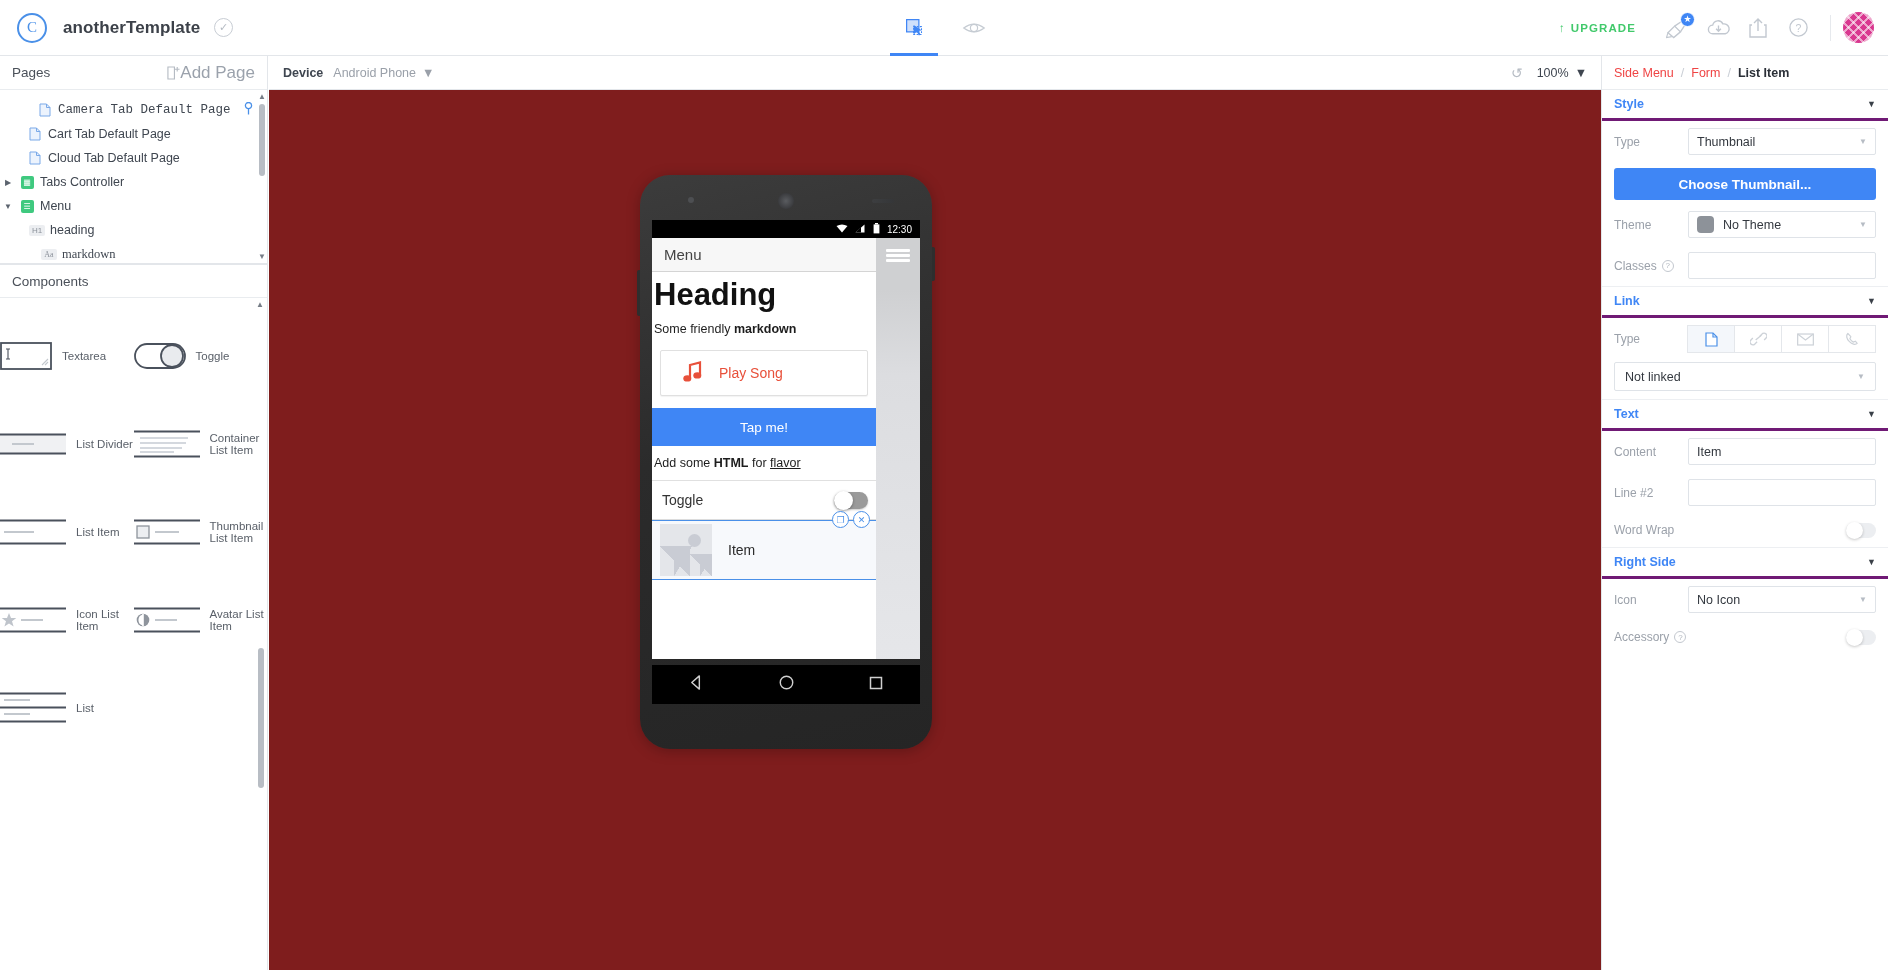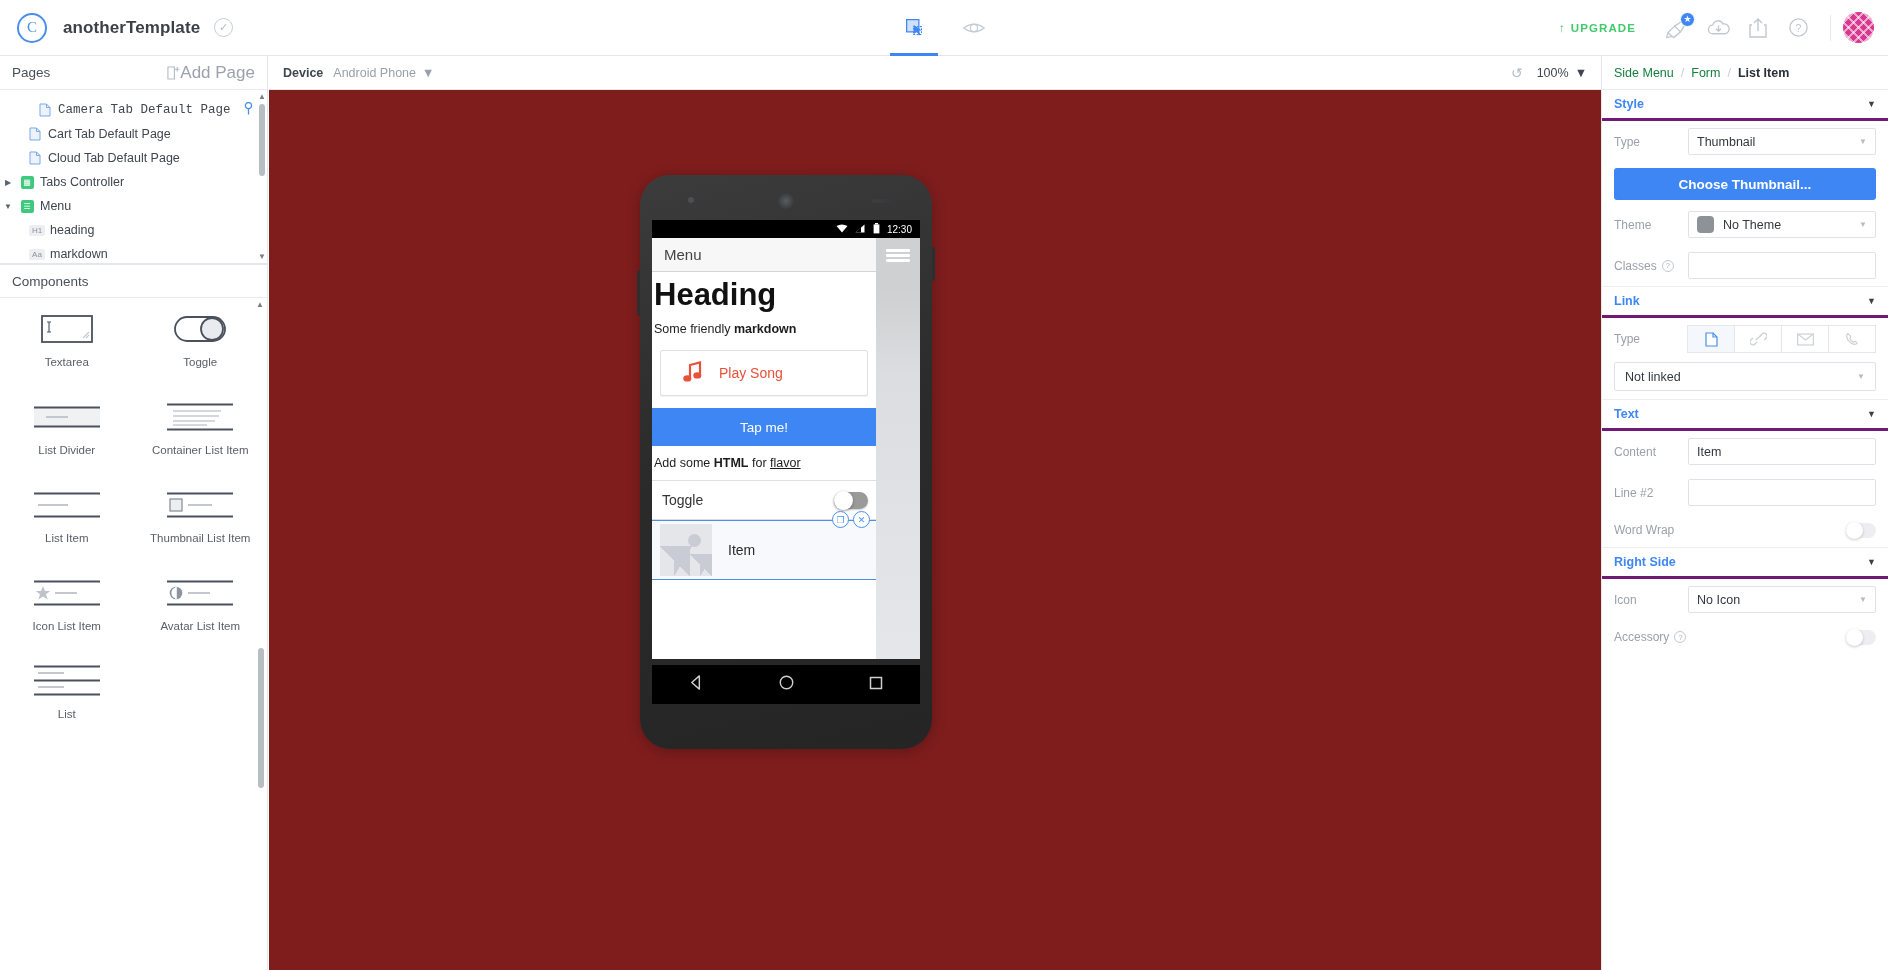--- a/index.html
+++ b/index.html
@@ -114,21 +114,21 @@
     position: absolute; right: 1px; color: #767d87; font-size: 8px;
   }
 
   #components-head { border-top: 1px solid #e3e6ea; }
   #components-grid {
     flex: 1; overflow: hidden; position: relative;
     display: grid; grid-template-columns: 1fr 1fr;
     grid-auto-rows: 88px; padding-top: 14px;
   }
   .comp-cell {
-    display: flex; flex-direction: column; align-items: center;
+    display: flex; align-items: center;
     justify-content: flex-start; cursor: grab; gap: 10px;
   }
   .comp-art { height: 34px; display: flex; align-items: center; justify-content: center; }
   .comp-label { font-size: 11.5px; color: #5a6069; }
 
   
   #canvas-area {
     position: absolute; left: 269px; top: 56px; right: 287px; height: 914px;
     background: #7f1d1d;
   }
@@ -267,21 +267,21 @@
 
   
   #right-panel {
     position: absolute; right: 0; top: 56px; width: 287px; height: 914px;
     background: #fff; border-left: 1px solid #e3e6ea;
   }
   #breadcrumb {
     height: 34px; border-bottom: 1px solid #e9ecef; display: flex;
     align-items: center; padding: 0 12px; gap: 7px; font-size: 12.5px;
   }
-  .bc-dim { color: #15803d; cursor: pointer; }
+  .bc-dim { color: #ef4444; cursor: pointer; }
   .bc-sep { color: #c9ced5; }
   .bc-cur { color: #2b3038; font-weight: bold; }
   .sec-head {
     height: 31px; display: flex; align-items: center; padding: 0 12px;
     border-bottom: 3px solid #701a75; cursor: pointer;
   }
   .sec-title { color: #3f86f5; font-size: 12.5px; font-weight: bold; }
   .sec-caret { margin-left: auto; color: #3a4048; font-size: 9px; }
   .prop-row { display: flex; align-items: center; padding: 7px 12px; min-height: 34px; }
   .prop-label { width: 74px; font-size: 12px; color: #9ba1aa; flex: none;
@@ -476,21 +476,21 @@
       <span class="lbl">Menu</span>
     </div>
 
     <div class="page-row" style="padding-left:26px;">
       <span class="ico">
         <span style="background:#eceef1;color:#8c929b;font-size:8px;padding:1px 3px;border-radius:2px;">H1</span>
       </span>
       <span class="lbl">heading</span>
     </div>
 
-    <div class="page-row" style="padding-left:26px;">
+    <div class="page-row" style="padding-left:38px;font-family:Liberation Serif, serif;">
       <span class="ico">
         <span style="background:#eceef1;color:#8c929b;font-size:8px;padding:1px 3px;border-radius:2px;">Aa</span>
       </span>
       <span class="lbl">markdown</span>
     </div>
   </div>
 
   <div class="panel-head" id="components-head">
     <span class="panel-head-title">Components</span>
   </div>

